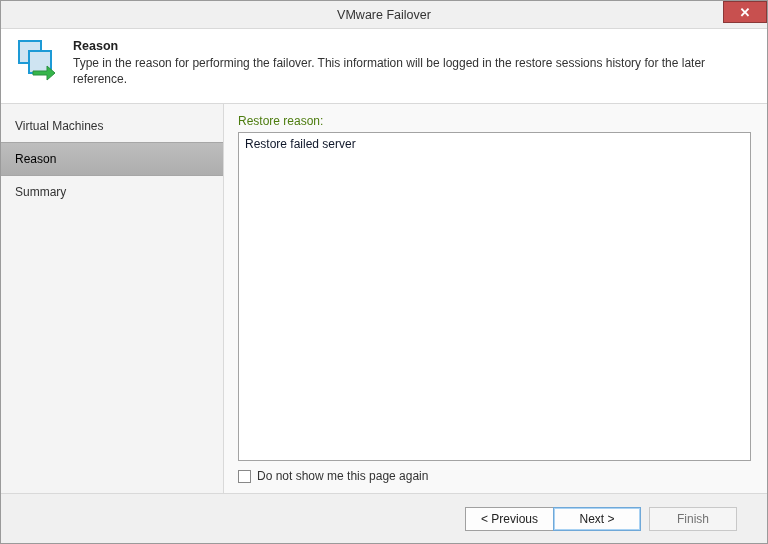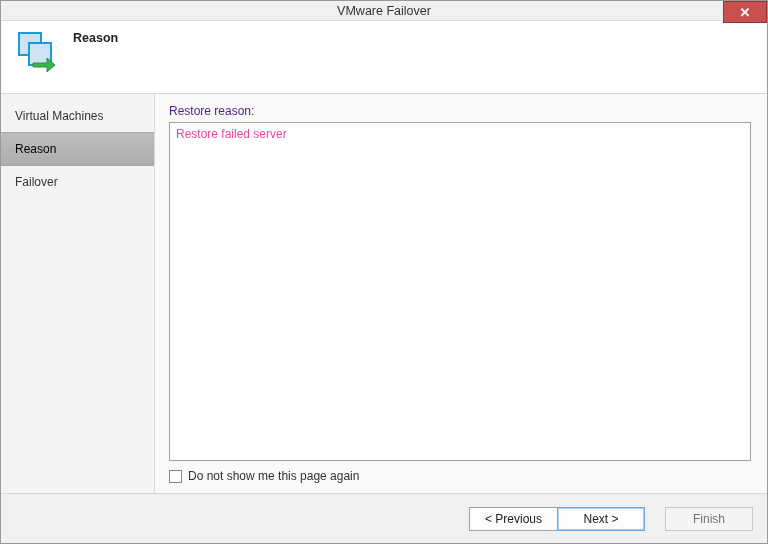--- a/index.html
+++ b/index.html
@@ -14,21 +14,21 @@
   }
   .window {
     width: 768px;
     height: 544px;
     border: 1px solid #9a9a9a;
     background: #fff;
     display: flex;
     flex-direction: column;
   }
   .titlebar {
-    height: 20px;
+    height: 28px;
     background: #f0f0f0;
     border-bottom: 1px solid #d9d9d9;
     display: flex;
     align-items: center;
     position: relative;
   }
   .titlebar .title {
     flex: 1;
     text-align: center;
     color: #333;
@@ -73,21 +73,21 @@
     line-height: 1.35;
   }
   .body {
     flex: 1;
     display: flex;
     border-top: 1px solid #d9d9d9;
     overflow: hidden;
     background: #fafafa;
   }
   .sidebar {
-    width: 154px;
+    width: 223px;
     background: #f4f4f4;
     border-right: 1px solid #d9d9d9;
     padding-top: 6px;
   }
   .sidebar-item {
     padding: 9px 14px;
     color: #333;
     font-size: 12px;
     cursor: default;
   }
@@ -99,34 +99,34 @@
     color: #000;
   }
   .main {
     flex: 1;
     background: #f9f9f9;
     padding: 10px 16px 10px 14px;
     display: flex;
     flex-direction: column;
   }
   .field-label {
-    color: #4c1d95;
+    color: #4d7c0f;
     margin-bottom: 4px;
     font-size: 12px;
   }
   .reason-textarea {
     flex: 1;
     width: 100%;
     resize: none;
     border: 1px solid #a3a3a3;
     background: #fff;
     padding: 4px 6px;
     font-family: "Segoe UI", Tahoma, sans-serif;
     font-size: 12px;
-    color: #ec4899;
+    color: #0f172a;
     outline: none;
   }
   .checkbox-row {
     display: flex;
     align-items: center;
     gap: 6px;
     margin-top: 8px;
     color: #333;
     font-size: 12px;
   }
@@ -136,22 +136,22 @@
     border: 1px solid #888;
     background: #fff;
   }
   .footer {
     height: 50px;
     border-top: 1px solid #d9d9d9;
     background: #f0f0f0;
     display: flex;
     align-items: center;
     justify-content: flex-end;
-    padding: 0 14px;
-    gap: 20px;
+    padding: 0 30px;
+    gap: 8px;
   }
   .btn {
     min-width: 88px;
     height: 24px;
     border: 1px solid #a0a0a0;
     background: #fdfdfd;
     color: #222;
     font-size: 12px;
     display: flex;
     align-items: center;
@@ -186,34 +186,35 @@
   <div class="header">
     <div class="header-icon">
       <svg width="46" height="46" viewBox="0 0 46 46">
         <rect x="4" y="2" width="22" height="22" fill="#cfe4f2" stroke="#1d9ad6" stroke-width="2"></rect>
         <rect x="14" y="12" width="22" height="22" fill="#cfe4f2" stroke="#1d9ad6" stroke-width="2"></rect>
         <path d="M24 38 L38 38 L38 33 L46 40 L38 47 L38 42 L24 42 Z" transform="translate(-6,-6)" fill="#35b54a" stroke="#2b9140" stroke-width="1"></path>
       </svg>
     </div>
     <div class="header-text">
       <div class="header-title">Reason</div>
+      <div class="header-desc">Type in the reason for performing the failover. This information will be logged in the restore sessions history for the later reference.</div>
     </div>
   </div>
 
   <div class="body">
 
     <div class="sidebar">
       <div class="sidebar-item">
         <span>Virtual Machines</span>
       </div>
       <div class="sidebar-item active">
         <span>Reason</span>
       </div>
       <div class="sidebar-item">
-        <span>Failover</span>
+        <span>Summary</span>
       </div>
     </div>
 
     <div class="main">
       <div class="field-label">Restore reason:</div>
       <textarea class="reason-textarea" style="">Restore failed server</textarea>
       <div class="checkbox-row">
         <div class="checkbox"></div>
         <span>Do not show me this page again</span>
       </div>

